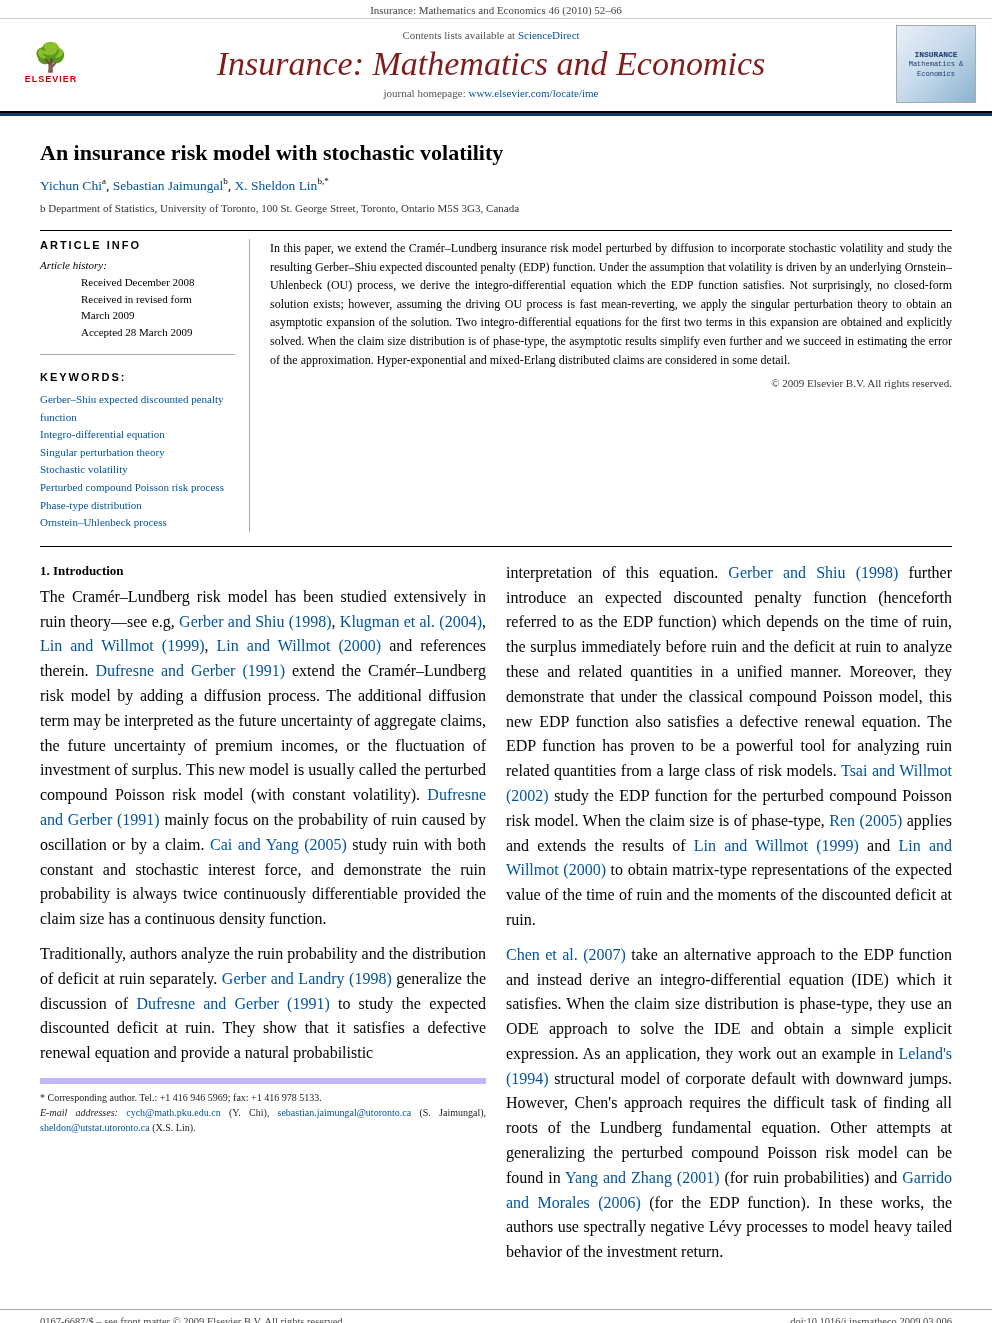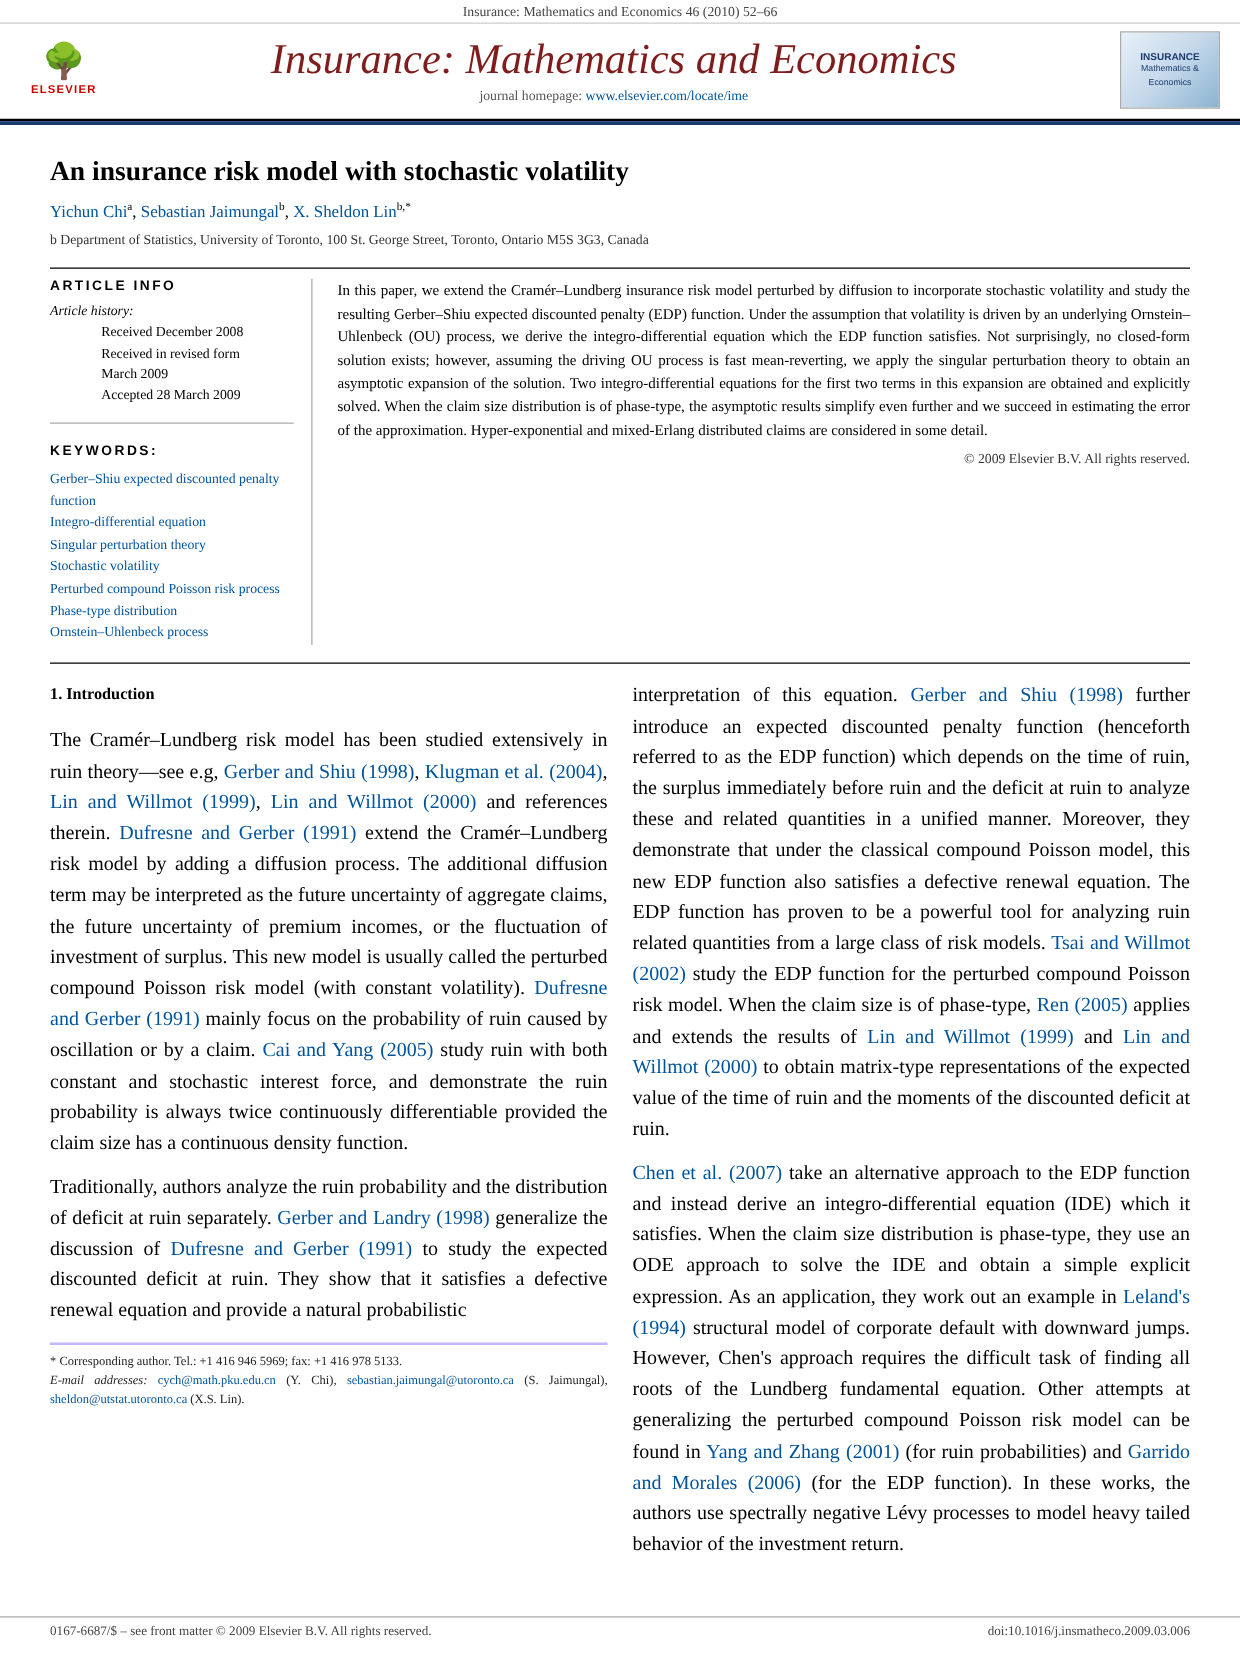--- a/index.html
+++ b/index.html
@@ -80,29 +80,29 @@
     .journal-homepage {
       font-size: 11px;
       color: #555;
     }
     .journal-homepage a {
       color: #00539b;
       text-decoration: none;
     }
     .journal-logo-right {
       width: 80px;
-      height: 62px;
+      height: 78px;
       border: 1px solid #aaa;
       background: linear-gradient(135deg, #e8f0f8 0%, #c5d8ea 50%, #8ab4d0 100%);
       display: flex;
       flex-direction: column;
       align-items: center;
       justify-content: center;
       font-size: 9px;
-      font-family: Liberation Sans, sans-serif;
+      font-family: Liberation Mono, monospace;
       font-weight: bold;
       color: #1a3a6e;
       text-align: center;
     }
     .journal-logo-right .ins-text {
       font-size: 8px;
       font-weight: bold;
       color: #1a3a6e;
       line-height: 1.2;
     }
@@ -233,38 +233,38 @@
     .body-col {
       flex: 1;
       font-size: 12px;
       line-height: 1.55;
       text-align: justify;
     }
 
     .section-title {
       font-size: 13px;
       font-weight: bold;
-      margin-bottom: 16px;
+      margin-bottom: 4px;
     }
 
     .body-paragraph {
       margin-bottom: 10px;
       font-size: 16px;
       line-height: 1.55;
       text-align: justify;
     }
 
     .body-paragraph a, .ref-link {
       color: #00539b;
       text-decoration: none;
     }
 
     
     .footnote-area {
-      border-top: 2px solid #c4b5fd;
+      border-top: 6px solid #c4b5fd;
       margin-top: 12px;
       padding-top: 6px;
       font-size: 10px;
       line-height: 1.5;
       color: #222;
     }
     .footnote-area a {
       color: #00539b;
       text-decoration: none;
     }
@@ -289,20 +289,24 @@
     <span>Insurance: Mathematics and Economics 46 (2010) 52–66</span>
   </div>
   <div class="journal-banner">
     <div class="journal-banner-left">
       <div class="elsevier-logo">
         <div class="elsevier-tree">🌳</div>
         <div class="elsevier-text">ELSEVIER</div>
       </div>
     </div>
     <div class="journal-title-center">
+      <div class="contents-line">
+        <span>Contents lists available at</span>
+        <a href="#" style="color:#00539b;text-decoration:none;">ScienceDirect</a>
+      </div>
       <div class="journal-main-title">Insurance: Mathematics and Economics</div>
       <div class="journal-homepage">
         <span>journal homepage:</span>
         <a href="#" style="color:#00539b;text-decoration:none;">www.elsevier.com/locate/ime</a>
       </div>
     </div>
     <div class="journal-logo-right">
       <div class="ins-text">INSURANCE<br><span style="font-size:7px;font-weight:normal;">Mathematics &amp;<br>Economics</span></div>
     </div>
   </div>

